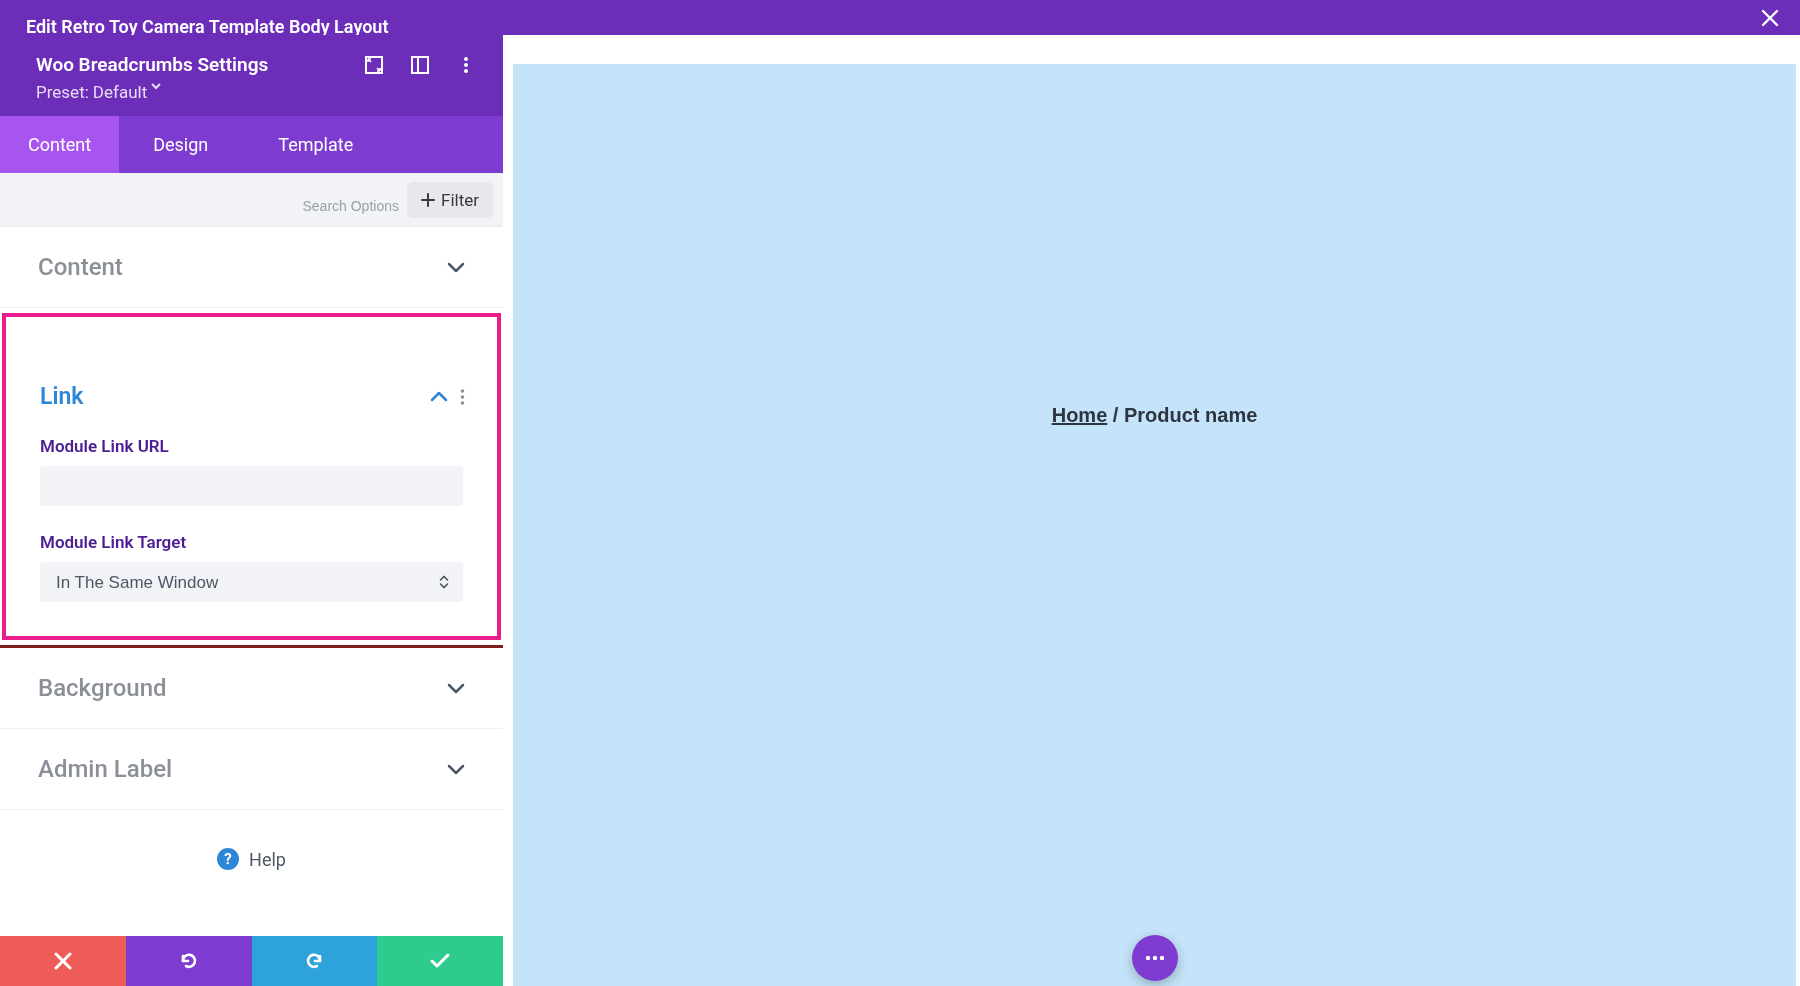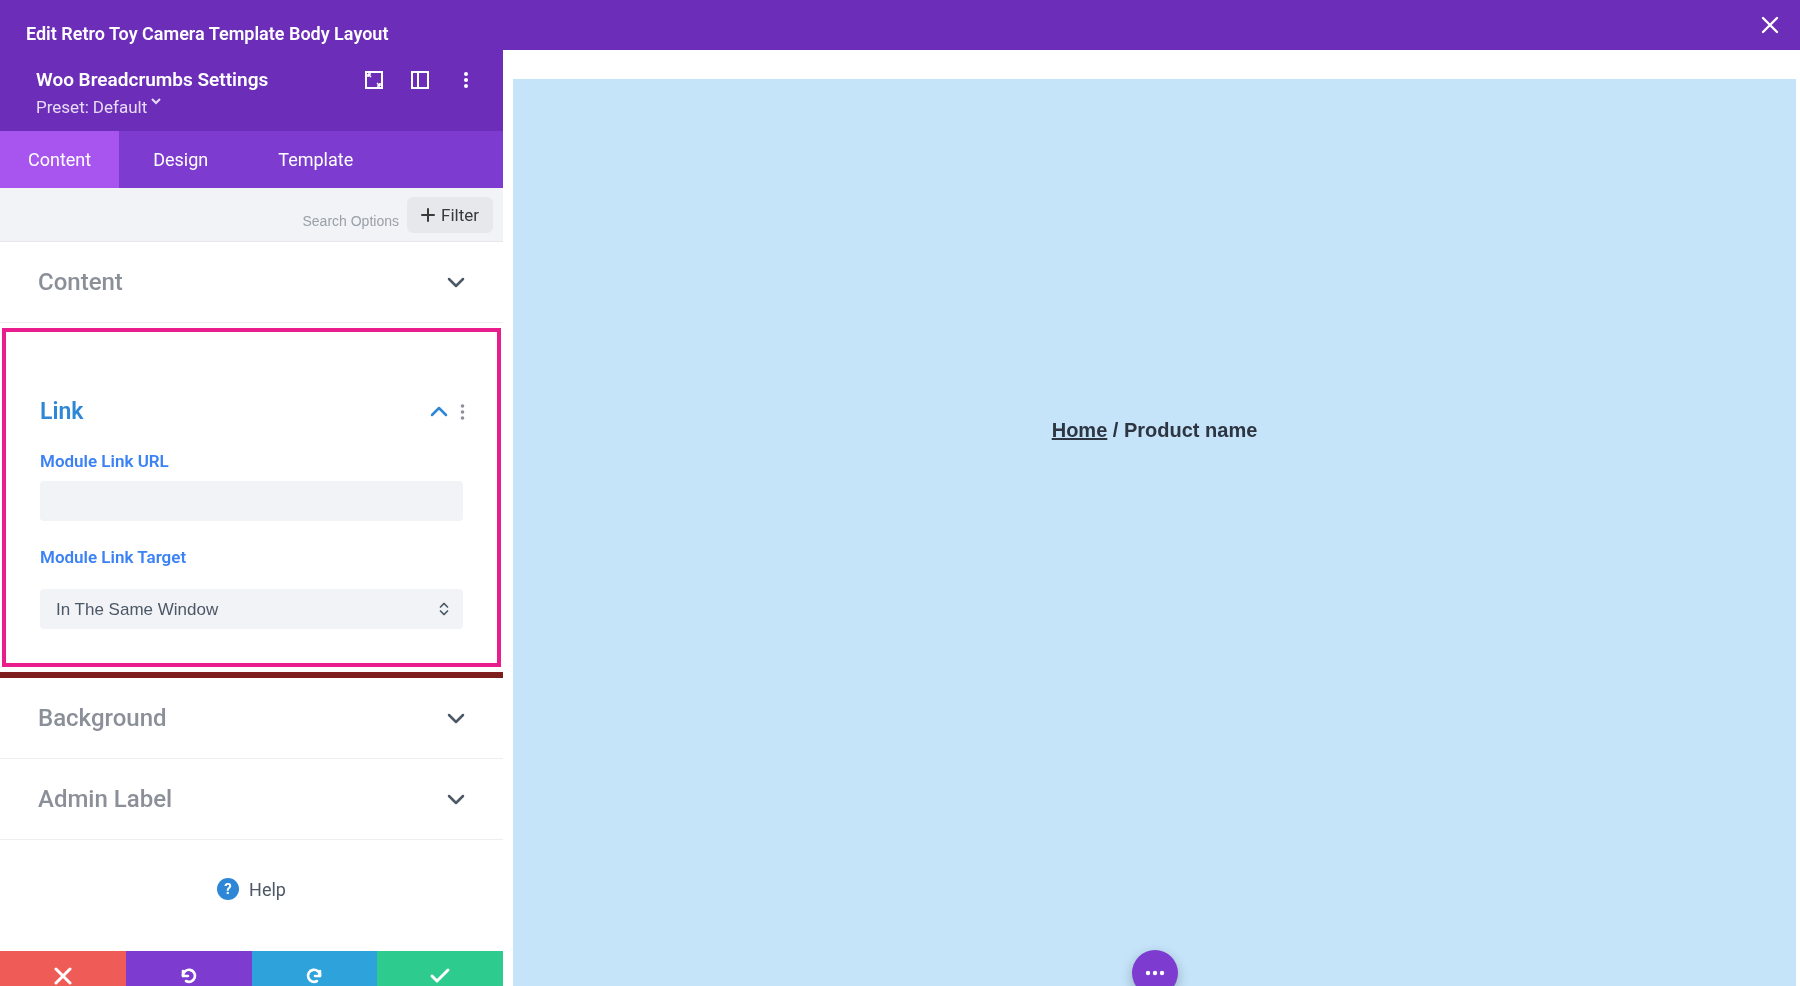--- a/index.html
+++ b/index.html
@@ -3,21 +3,21 @@
 <meta charset="utf-8">
 <style>
   * { box-sizing: border-box; margin: 0; padding: 0; }
   html, body { width: 100%; height: 100%; font-family: -apple-system, BlinkMacSystemFont, "Segoe UI", Roboto, Helvetica, Arial, sans-serif; }
   body { background: #fff; overflow: hidden; }
 
   .app { width: 1800px; height: 986px; position: relative; background: #fff; }
 
   
   .titlebar {
-    height: 50px;
+    height: 35px;
     background: #6c2eb9;
     color: #fff;
     display: flex;
     align-items: center;
     padding: 17px 12px 0 26px;
     font-size: 18px;
     font-weight: 600;
     position: relative;
   }
   .titlebar .close {
@@ -150,34 +150,34 @@
     padding: 34px 32px 18px 34px;
     font-size:23px;
     font-weight:600;
     margin-top:32px;
   }
   .link-section .hdr-actions { display:flex; align-items:center; gap:12px; }
   .link-section .hdr-actions .chev { color:#2d87d6; }
   .link-section .hdr-actions .more { color:#8a8f98; cursor:pointer; }
 
   .link-body { padding: 8px 34px 34px 34px; display:flex; flex-direction:column; gap:26px; }
-  .field-label { font-size:17px; color:#3b82f6; font-weight:600; }
+  .field-label { font-size:17px; color:#4c1d95; font-weight:600; }
   .text-input {
     width:100%;
     height:40px;
     background:#f1f3f6;
     border:none;
     border-radius:4px;
     margin-top:10px;
     padding:0 12px;
     font-size:16px;
   }
   .select-wrap {
     position:relative;
-    margin-top:22px;
+    margin-top:10px;
   }
   .select-wrap select {
     width:100%;
     height:40px;
     background:#f1f3f6;
     border:none;
     border-radius:4px;
     padding: 0 40px 0 16px;
     font-size:17px;
     color:#4c5866;
@@ -380,21 +380,21 @@
                     </svg>
                   <svg width="10" height="6" viewBox="0 0 10 6">
                       <path d="M1 1 L5 5 L9 1" fill="none" stroke="#4c5866" stroke-width="1.6"></path>
                     </svg>
                 </span>
               </div>
             </div>
           </div>
         </div>
 
-        <div class="section-hdr" style="border-top:6px solid #7f1d1d" data-name="section-background">
+        <div class="section-hdr" style="border-top:3px solid #7f1d1d" data-name="section-background">
           <span data-name="section-background-label">Background</span>
           <span class="chev" data-name="chevron-down-icon">
             <svg width="18" height="12" viewBox="0 0 18 12">
                 <path d="M2 3 L9 10 L16 3" fill="none" stroke="#4c5866" stroke-width="2.5" stroke-linecap="round" stroke-linejoin="round"></path>
               </svg>
           </span>
         </div>
 
         <div class="section-hdr" data-name="section-admin-label">
           <span data-name="section-admin-label-label">Admin Label</span>

